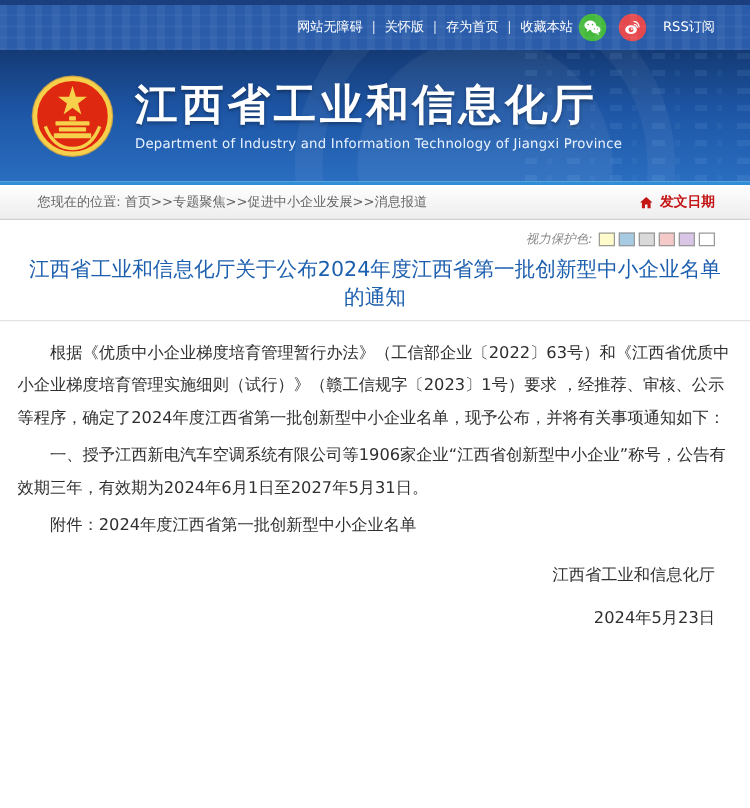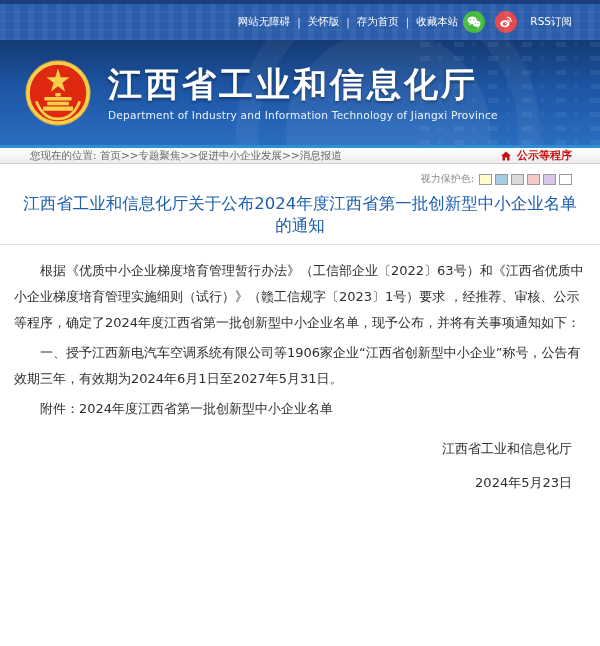--- a/index.html
+++ b/index.html
@@ -49,33 +49,33 @@
     opacity:.55; pointer-events:none;
   }
   .emblem { width:68px; height:68px; flex:none; margin-right:16px; z-index:2; }
   .banner-text { z-index:2; }
   .banner-title { color:#ffffff; font-size:34px; font-weight:bold; letter-spacing:3px;
     text-shadow:0 2px 3px rgba(0,0,0,0.35); line-height:40px; }
   .banner-sub { color:#eaf3ff; font-size:10.6px; margin-top:5px; letter-spacing:.2px; }
 
   
   .crumbbar {
-    height:16px; background:linear-gradient(180deg,#ffffff,#ededed);
+    height:28px; background:linear-gradient(180deg,#ffffff,#ededed);
     border-bottom:1px solid #cfcfcf;
     display:flex; align-items:center; justify-content:space-between;
     padding:0 28px 0 30px;
   }
   .crumb { font-size:10.5px; color:#666; }
   .back-home { display:flex; align-items:center; gap:5px; text-decoration:none;
     color:#c41414; font-size:11px; font-weight:bold; }
 
   
   .content { padding:0 14px; }
   .eye-row { display:flex; align-items:center; justify-content:flex-end;
-    gap:3px; margin:8px 14px 0 0; }
+    gap:3px; margin:8px 14px 0 0;font-style:italic; }
   .eye-label { font-size:10px; color:#888; margin-right:2px; }
   .swatch { width:13px; height:11px; border:1px solid #9a9a9a; display:inline-block; cursor:pointer; }
 
   .art-title { color:#1c5fae; font-size:16.5px; font-weight:normal; text-align:center;
     line-height:22px; margin-top:7px; padding:0 4px; }
   .title-divider { border:none; border-top:1px solid #e3e3e3; margin:7px -14px 0 -14px; }
   .doc-date { font-size:10.5px; color:#7a7a7a; margin:8px 0 0 16px; }
 
   .body-text { margin-top:13px; color:#2f2f2f; font-size:13px; line-height:26px; }
   .body-text p { margin:4px 0; }
@@ -142,21 +142,21 @@
 
 <div class="crumbbar">
   <div class="crumb">
     <span>您现在的位置:</span>
     <span>首页&gt;&gt;专题聚焦&gt;&gt;促进中小企业发展&gt;&gt;消息报道</span>
   </div>
   <a href="#" class="back-home">
     <svg width="12" height="12" viewBox="0 0 24 24">
       <path d="M12 3 L22 12 L19 12 L19 21 L14 21 L14 15 L10 15 L10 21 L5 21 L5 12 L2 12 Z" fill="#c41414"></path>
     </svg>
-    <span>公示等程序</span>
+    <span>发文日期</span>
   </a>
 </div>
 
 <div class="content">
 
   <div class="eye-row">
     <span class="eye-label">视力保护色:</span>
     <span class="swatch" style="background-color: rgb(255, 251, 202);"></span>
     <span class="swatch" style="background-color: rgb(166, 203, 227);"></span>
     <span class="swatch" style="background-color: rgb(217, 217, 217);"></span>

